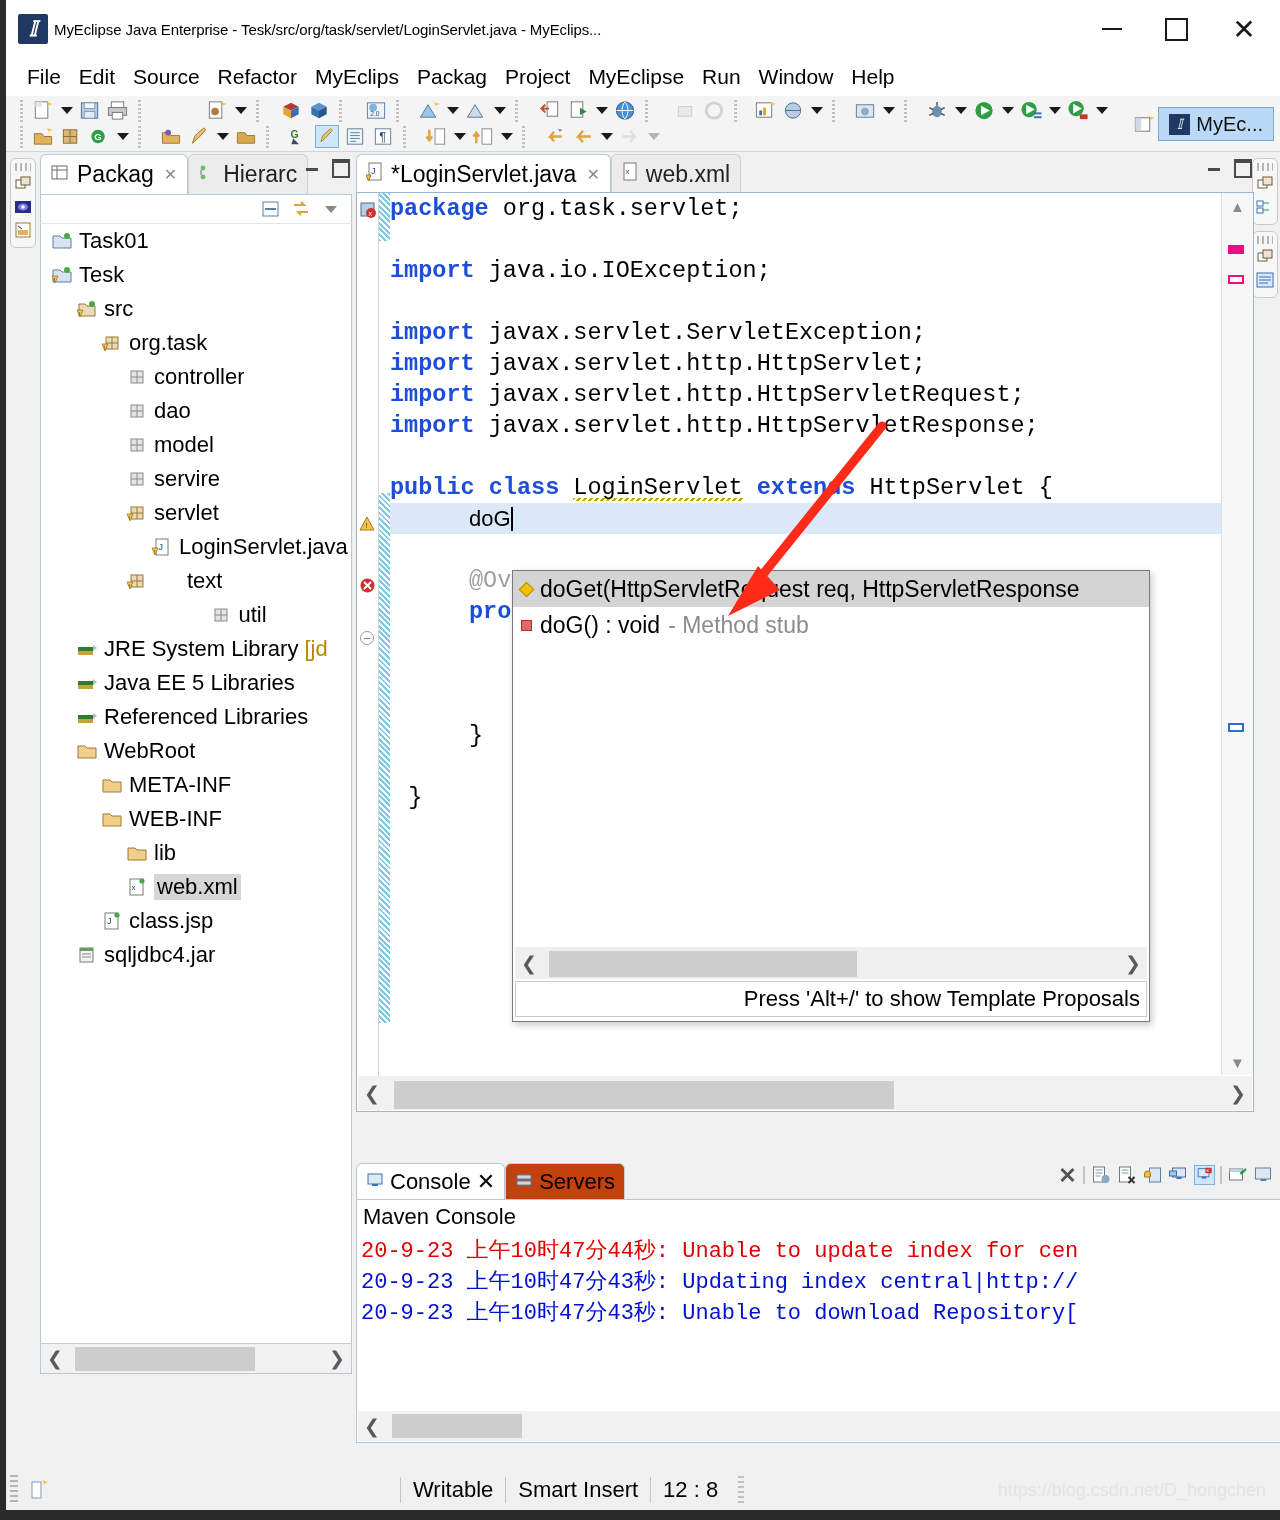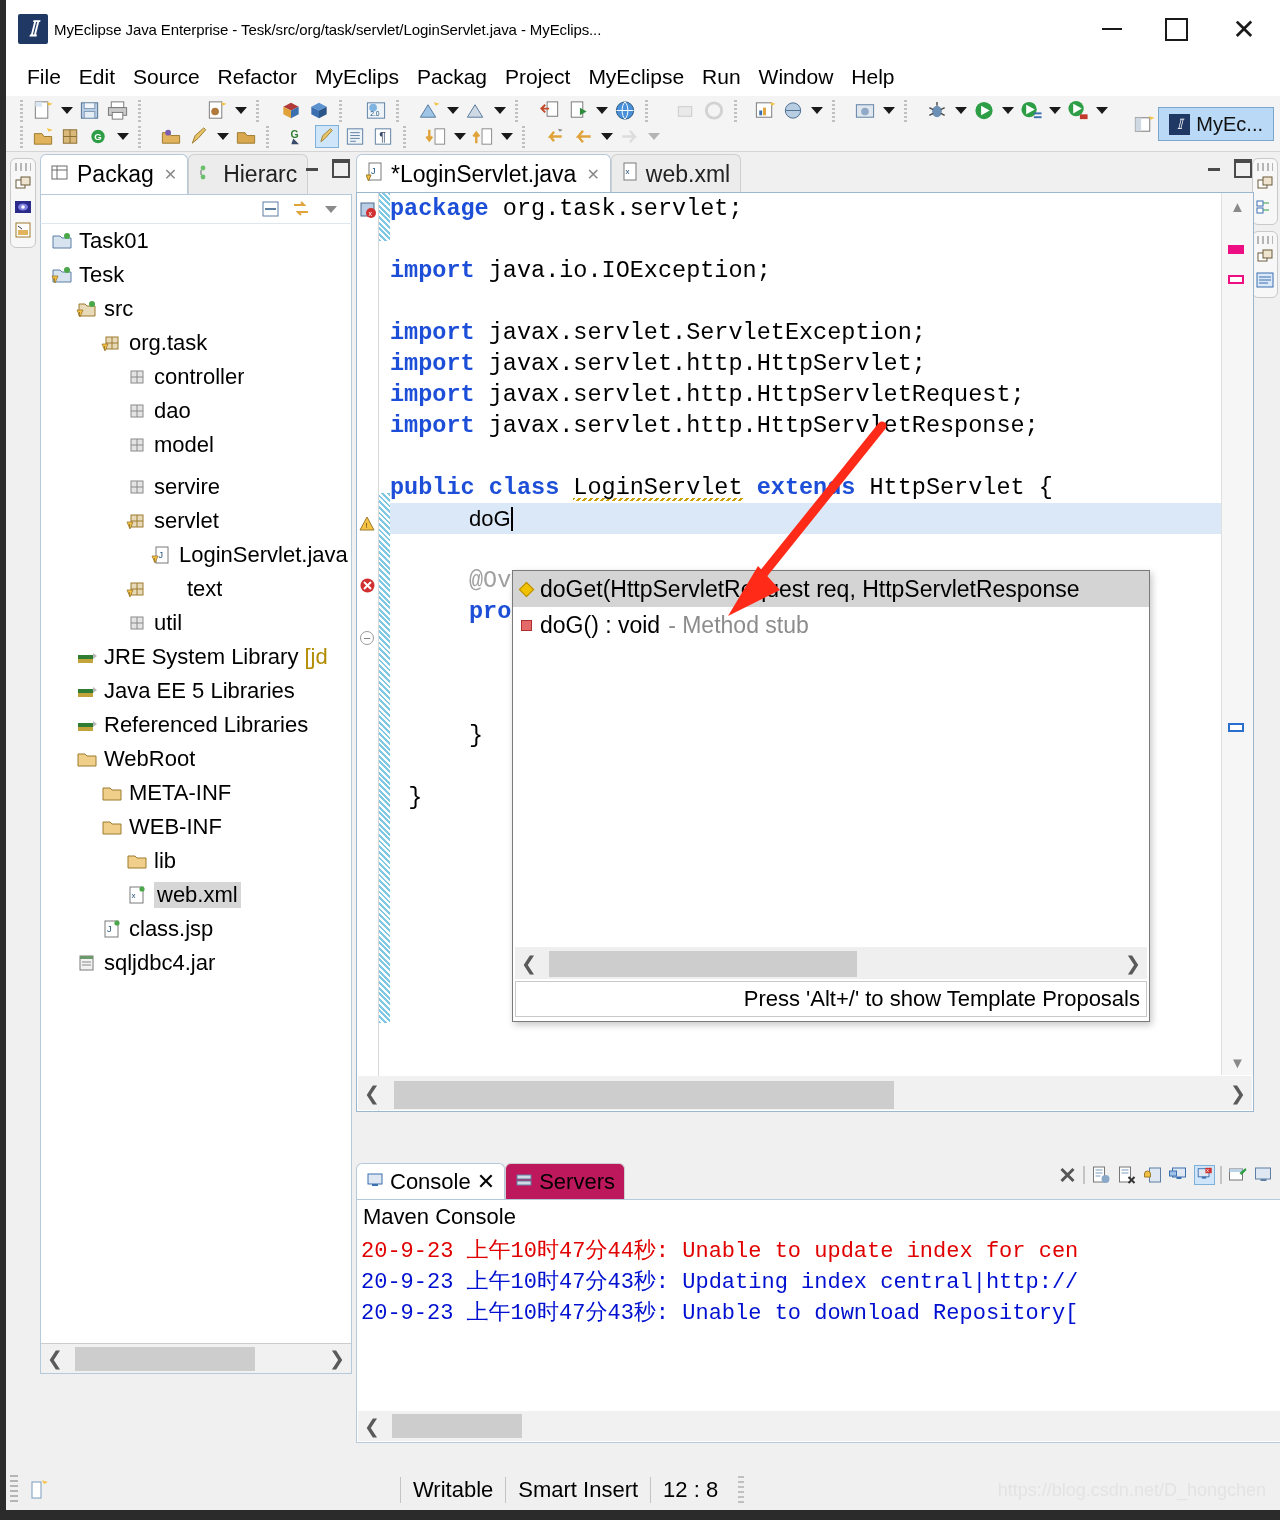--- a/index.html
+++ b/index.html
@@ -248,21 +248,21 @@
   
   .console-panel {
     position: absolute; left: 350px; top: 1161px; width: 1044px; height: 282px;
   }
   .console-tabs { height: 38px; display: flex; align-items: flex-end; position: relative; }
   .ctab {
     height: 36px; display: flex; align-items: center; gap: 6px; padding: 0 9px;
     font-size: 22px; background: #ffffff; border: 1px solid #b6c9da; border-bottom: none;
     border-radius: 6px 6px 0 0;
   }
-  .ctab.inactive { background: #be185d; border-color: #cfcfcf; }
+  .ctab.inactive { background: #c2410c; border-color: #cfcfcf; }
   .console-tools {
     position: absolute; right: 2px; top: 4px; display: flex; align-items: center; gap: 5px;
   }
   .ct-ico { width: 21px; height: 20px; }
   .ct-ico.active { background: #cfe6fa; border: 1px solid #7fb0d8; }
   .console-body {
     height: 244px; background: #ffffff; border: 1px solid #b6c9da; position: relative; overflow:hidden;
   }
   .console-title { font-size: 22px; padding: 4px 6px 2px 6px; color: #000; }
   .console-lines { position: absolute; left: 4px; top: 36px; right: 30px; }
@@ -762,21 +762,21 @@
             </svg></span>
           <span class="tlabel">dao</span>
         </div>
         <div class="tnode" style="padding-left: 85px;">
           <span class="tico"><svg width="22" height="20" viewBox="0 0 22 20">
               <rect x="5" y="4" width="12" height="12" fill="#e4e4e4" stroke="#8a8a8a"></rect>
               <path d="M5 10h12M11 4v12" stroke="#8a8a8a"></path>
             </svg></span>
           <span class="tlabel">model</span>
         </div>
-        <div class="tnode" style="padding-left: 85px; margin-top: 8px;">
+        <div class="tnode" style="padding-left: 85px;">
           <span class="tico"><svg width="22" height="20" viewBox="0 0 22 20">
               <rect x="5" y="4" width="12" height="12" fill="#e4e4e4" stroke="#8a8a8a"></rect>
               <path d="M5 10h12M11 4v12" stroke="#8a8a8a"></path>
             </svg></span>
           <span class="tlabel">servire</span>
         </div>
         <div class="tnode" style="padding-left: 85px;">
           <span class="tico"><svg width="22" height="20" viewBox="0 0 22 20">
               <rect x="5" y="4" width="12" height="12" fill="#e8d9b8" stroke="#9c7a2e"></rect>
               <path d="M5 10h12M11 4v12" stroke="#9c7a2e"></path>
@@ -796,21 +796,21 @@
         </div>
         <div class="tnode" style="padding-left: 85px; gap: 33px;">
           <span class="tico"><svg width="22" height="20" viewBox="0 0 22 20">
               <rect x="5" y="4" width="12" height="12" fill="#e8d9b8" stroke="#9c7a2e"></rect>
               <path d="M5 10h12M11 4v12" stroke="#9c7a2e"></path>
               <polygon points="1,11 7,11 4,18" fill="#f5c242" stroke="#9c7a2e" stroke-width="0.8"></polygon>
               <text x="2.6" y="17" font-size="6" fill="#5a4510">!</text>
             </svg></span>
           <span class="tlabel">text</span>
         </div>
-        <div class="tnode" style="padding-left: 85px;">
+        <div class="tnode" style="padding-left: 85px; justify-content: center;">
           <span class="tico"><svg width="22" height="20" viewBox="0 0 22 20">
               <rect x="5" y="4" width="12" height="12" fill="#e4e4e4" stroke="#8a8a8a"></rect>
               <path d="M5 10h12M11 4v12" stroke="#8a8a8a"></path>
             </svg></span>
           <span class="tlabel">util</span>
         </div>
         <div class="tnode" style="padding-left: 35px;">
           <span class="tico"><svg width="22" height="20" viewBox="0 0 22 20">
               <rect x="2" y="8" width="15" height="4" fill="#2e7d32"></rect>
               <rect x="2" y="12" width="15" height="4" fill="#c2a43a"></rect>

